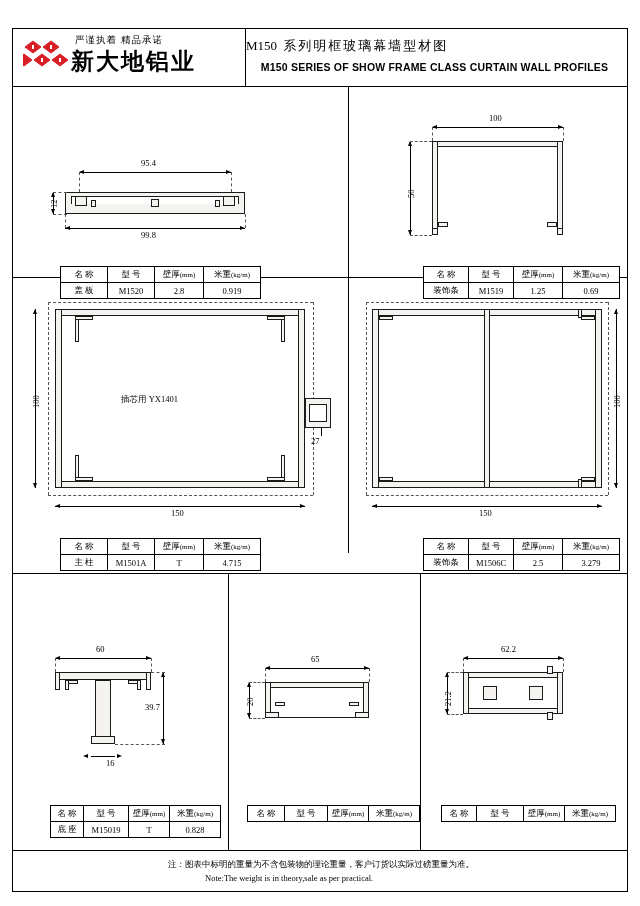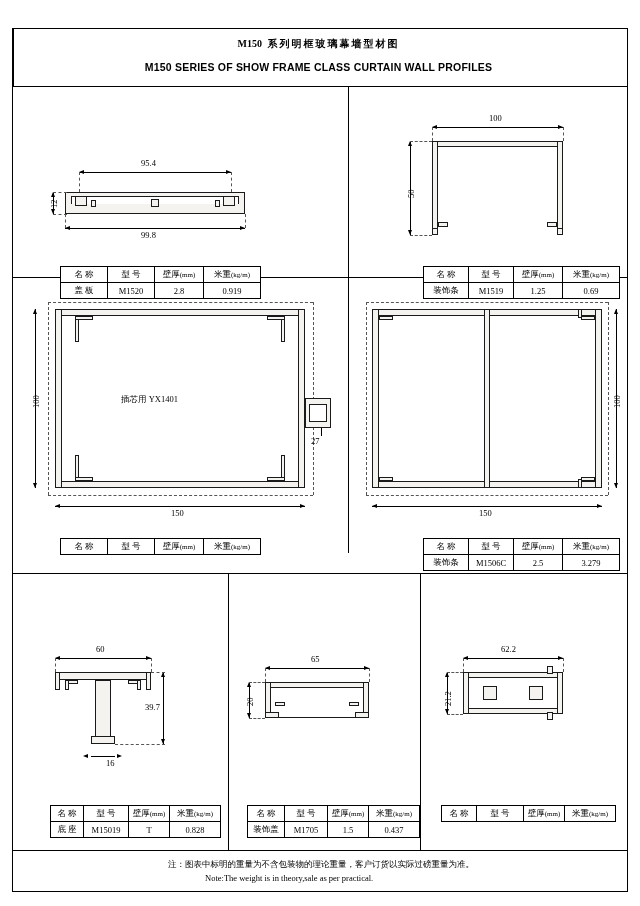--- a/index.html
+++ b/index.html
@@ -66,23 +66,23 @@
     white-space: nowrap;
   }
   .title-block {
     flex: 1;
     border-left: 1px solid #000;
     position: relative;
   }
   .title-cn {
     position: absolute;
     left: 0; right: 4px; top: 8px;
-    text-align: center;
-    font-size: 10px;
-    font-weight: bold;
+    text-align: left;
+    font-size: 13px;
+    font-weight: normal;
     letter-spacing: 2px;
     font-family: "DejaVu Sans", sans-serif;
   }
   .title-cn .mseries {
     font-family: "Liberation Serif", serif;
     letter-spacing: 0;
   }
   .title-en {
     position: absolute;
     left: 0; right: 4px; top: 32px;
@@ -191,20 +191,39 @@
   }
 </style>
 </head>
 <body>
 
 <div class="page">
 
   <div class="outer-frame"></div>
 
   <div class="header">
+    <div class="logo-block">
+      <svg class="logo-mark" viewBox="0 0 46 30">
+        <g fill="#d81f26" stroke="#d81f26">
+          <polygon points="10,2 18,8 10,14 2,8"></polygon>
+          <polygon points="28,2 36,8 28,14 20,8"></polygon>
+          <polygon points="19,15 27,21 19,27 11,21"></polygon>
+          <polygon points="37,15 45,21 37,27 29,21"></polygon>
+          <polygon points="1,15 9,21 1,27 -7,21"></polygon>
+        </g>
+        <g fill="#fff">
+          <rect x="9" y="6" width="2" height="4"></rect>
+          <rect x="27" y="6" width="2" height="4"></rect>
+          <rect x="18" y="19" width="2" height="4"></rect>
+          <rect x="36" y="19" width="2" height="4"></rect>
+        </g>
+      </svg>
+      <div class="slogan">严谨执着   精品承诺</div>
+      <div class="company">新大地铝业</div>
+    </div>
     <div class="title-block">
       <div class="title-cn"><span class="mseries">M150</span> <span>系列明框玻璃幕墙型材图</span></div>
       <div class="title-en">M150  SERIES OF SHOW FRAME CLASS CURTAIN WALL PROFILES</div>
     </div>
   </div>
 
   <div class="vdiv" style="left:348px; top:87px; height:466px;"></div>
   <div class="hdiv" style="left:13px; top:277px; width:335px;"></div>
   <div class="hdiv" style="left:348px; top:277px; width:279px;"></div>
   <div class="hdiv" style="left:13px; top:573px; width:614px;"></div>
@@ -344,20 +363,26 @@
     <div class="dimtext" style="left:298px; top:146px;">27</div>
     <div class="dimline v" style="left:308px; top:138px; height:8px;"></div>
 
     <table class="spec" style="left:47px; top:248px;">
       <tbody>
           <tr>
         <td style="width:46px;">名 称</td>
         <td style="width:46px;">型 号</td>
         <td style="width:48px;"><span>壁厚</span><span class="u">(mm)</span></td>
         <td style="width:56px;"><span>米重</span><span class="u">(kg/m)</span></td>
+      </tr>
+      <tr>
+        <td>主 柱</td>
+        <td>M1501A</td>
+        <td>T</td>
+        <td>4.715</td>
       </tr>
     </tbody>
       </table>
   </div>
 
   <div class="sec" style="left:348px; top:278px; width:279px; height:295px;">
 
     <div class="dashline" style="left:18px; top:12px; width:242px;"></div>
     <div class="dashline" style="left:18px; top:205px; width:242px;"></div>
     <div class="dashline v" style="left:18px; top:12px; height:193px;"></div>
@@ -481,26 +506,20 @@
     <div class="dashline" style="left:20px; top:132px; width:16px;"></div>
 
     <table class="spec" style="left:18px; top:219px;">
       <tbody>
           <tr>
         <td style="width:36px;">名 称</td>
         <td style="width:42px;">型 号</td>
         <td style="width:40px;"><span>壁厚</span><span class="u">(mm)</span></td>
         <td style="width:50px;"><span>米重</span><span class="u">(kg/m)</span></td>
       </tr>
-      <tr>
-        <td>装饰盖</td>
-        <td>M1705</td>
-        <td>1.5</td>
-        <td>0.437</td>
-      </tr>
     </tbody>
       </table>
   </div>
 
   <div class="sec" style="left:421px; top:574px; width:206px; height:276px;">
 
     <div class="dimline h" style="left:42px; top:72px; width:100px;"></div>
     <div class="arrow-l" style="left:42px; top:70px;"></div>
     <div class="arrow-r" style="left:137px; top:70px;"></div>
     <div class="dimtext" style="left:80px; top:58px;">62.2</div>

